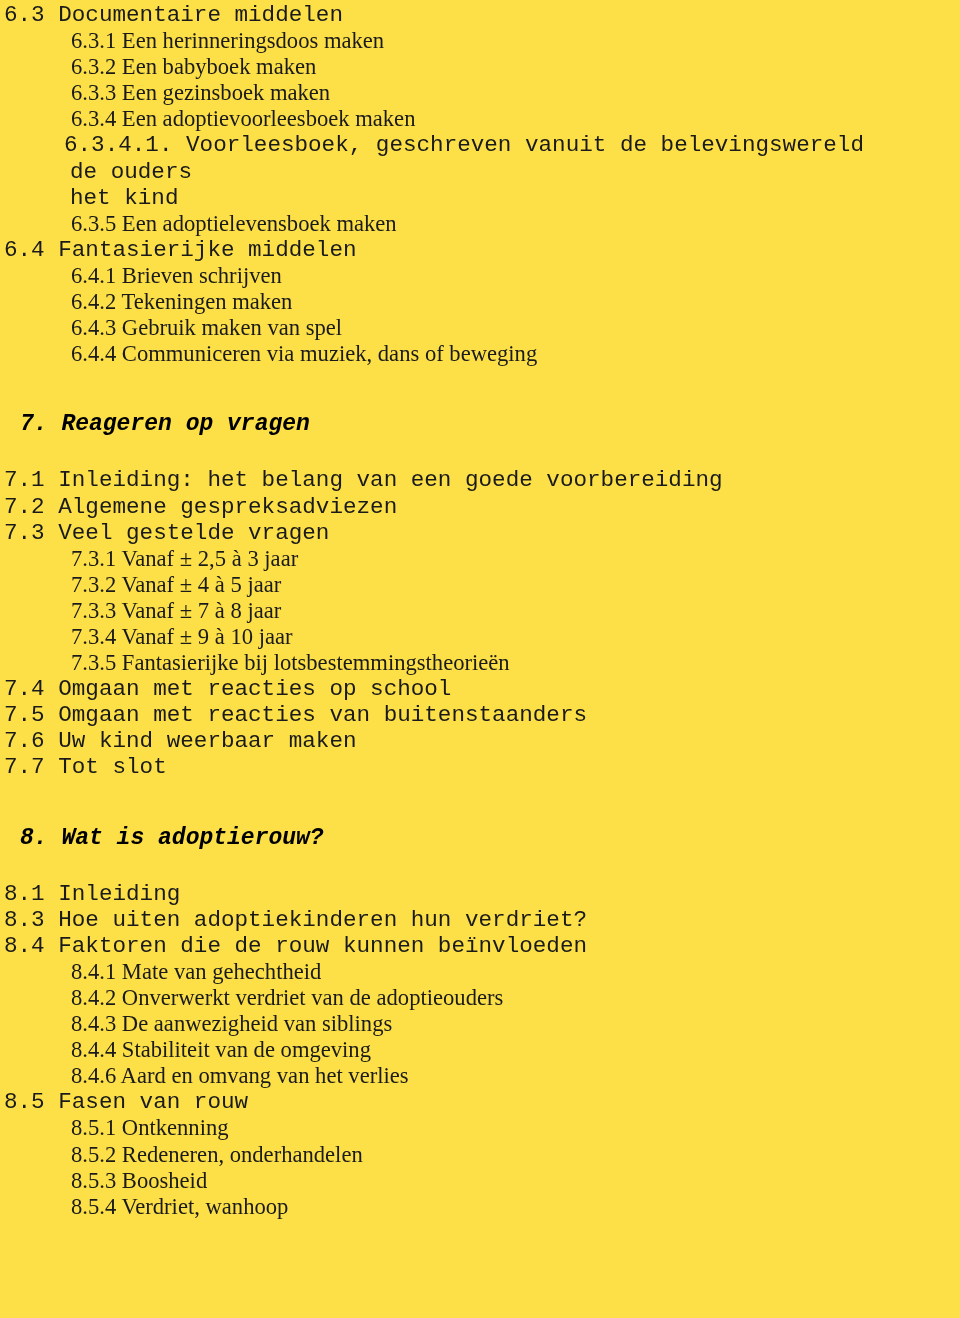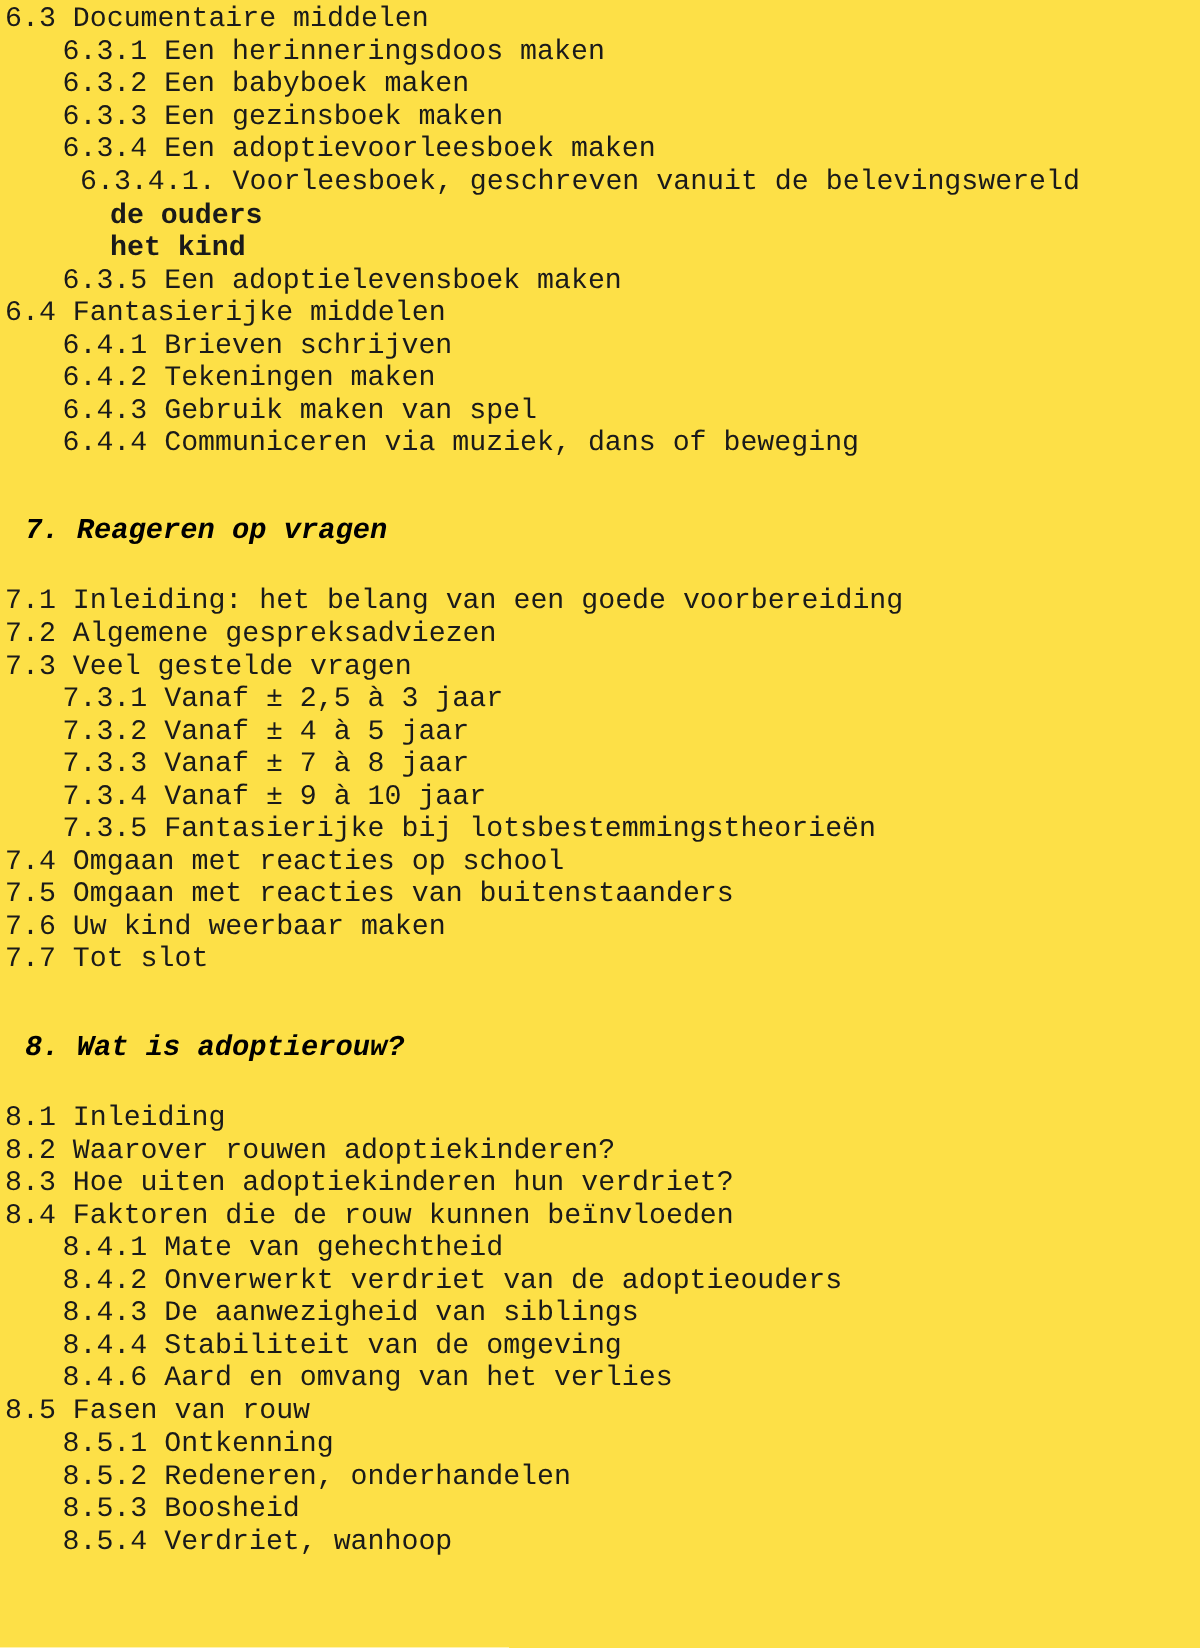--- a/index.html
+++ b/index.html
@@ -28,23 +28,23 @@
     font-size: 22.6px;
     line-height: 26.1px;
     white-space: pre;
     letter-spacing: 0px;
     color: #1a1a1a;
     font-weight: 400;
     font-style: normal;
   }
   
   .lvl-1 { padding-left: 4px; }
-  .lvl-2 { padding-left: 50px; }
+  .lvl-2 { padding-left: 71px; font-family: Liberation Serif, serif; }
   .lvl-3 { padding-left: 64px; }
-  .lvl-3c { padding-left: 88px; font-weight: bold; }   
+  .lvl-3c { padding-left: 70px; }   
 
   .chapter {
     font-size: 23px;
     line-height: 26.1px;
     font-weight: bold;
     font-style: italic;
     white-space: pre;
     color: #000000;
     padding-left: 20px;
   }
@@ -82,21 +82,20 @@
       <div class="line lvl-2">7.3.4 Vanaf ± 9 à 10 jaar</div>
       <div class="line lvl-2">7.3.5 Fantasierijke bij lotsbestemmingstheorieën</div>
       <div class="line lvl-1">7.4 Omgaan met reacties op school</div>
       <div class="line lvl-1">7.5 Omgaan met reacties van buitenstaanders</div>
       <div class="line lvl-1">7.6 Uw kind weerbaar maken</div>
       <div class="line lvl-1">7.7 Tot slot</div>
       <div class="gap-before-chapter"></div>
       <div class="chapter">8. Wat is adoptierouw?</div>
       <div class="gap-after-chapter"></div>
       <div class="line lvl-1">8.1 Inleiding</div>
-      <div class="line lvl-1">8.2 Waarover rouwen adoptiekinderen?</div>
       <div class="line lvl-1">8.3 Hoe uiten adoptiekinderen hun verdriet?</div>
       <div class="line lvl-1">8.4 Faktoren die de rouw kunnen beïnvloeden</div>
       <div class="line lvl-2">8.4.1 Mate van gehechtheid</div>
       <div class="line lvl-2">8.4.2 Onverwerkt verdriet van de adoptieouders</div>
       <div class="line lvl-2">8.4.3 De aanwezigheid van siblings</div>
       <div class="line lvl-2">8.4.4 Stabiliteit van de omgeving</div>
       <div class="line lvl-2">8.4.6 Aard en omvang van het verlies</div>
       <div class="line lvl-1">8.5 Fasen van rouw</div>
       <div class="line lvl-2">8.5.1 Ontkenning</div>
       <div class="line lvl-2">8.5.2 Redeneren, onderhandelen</div>

